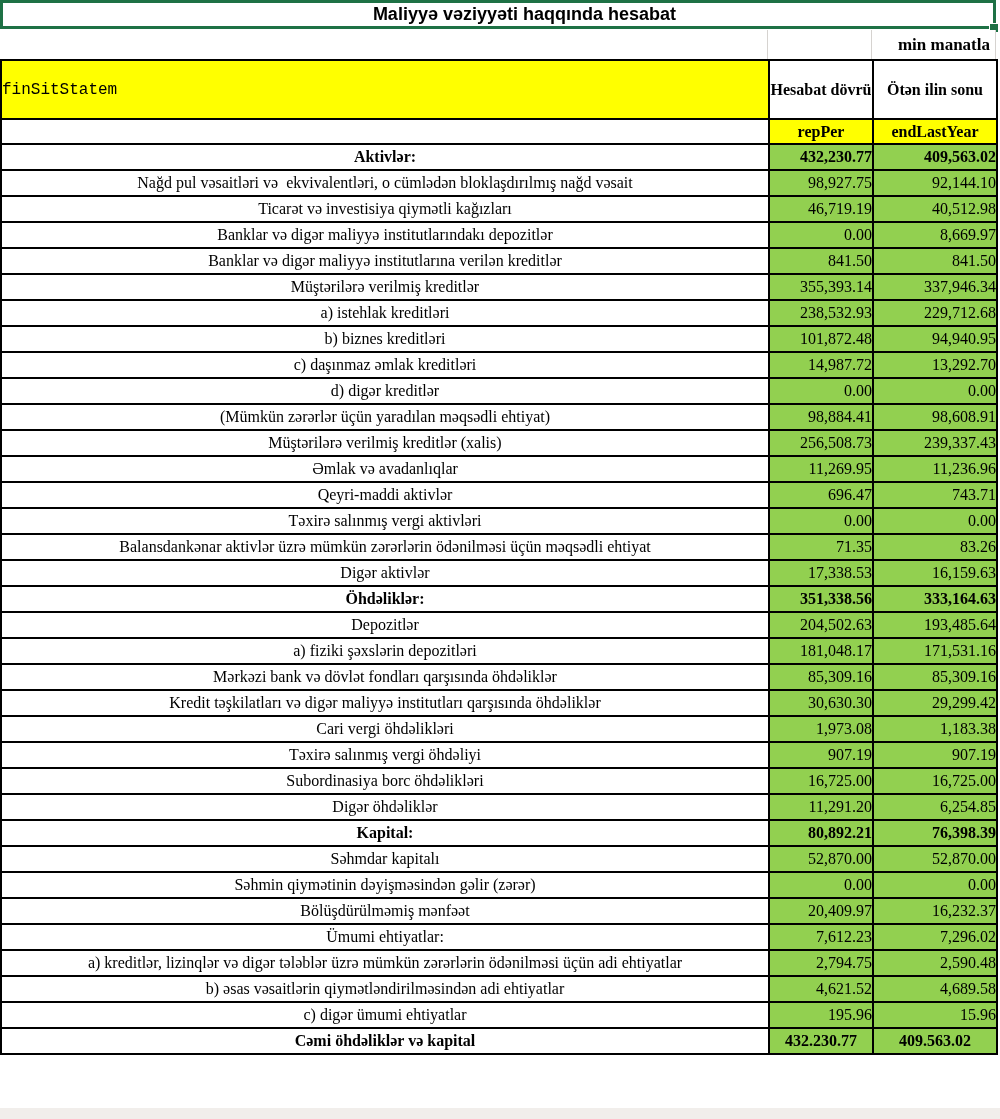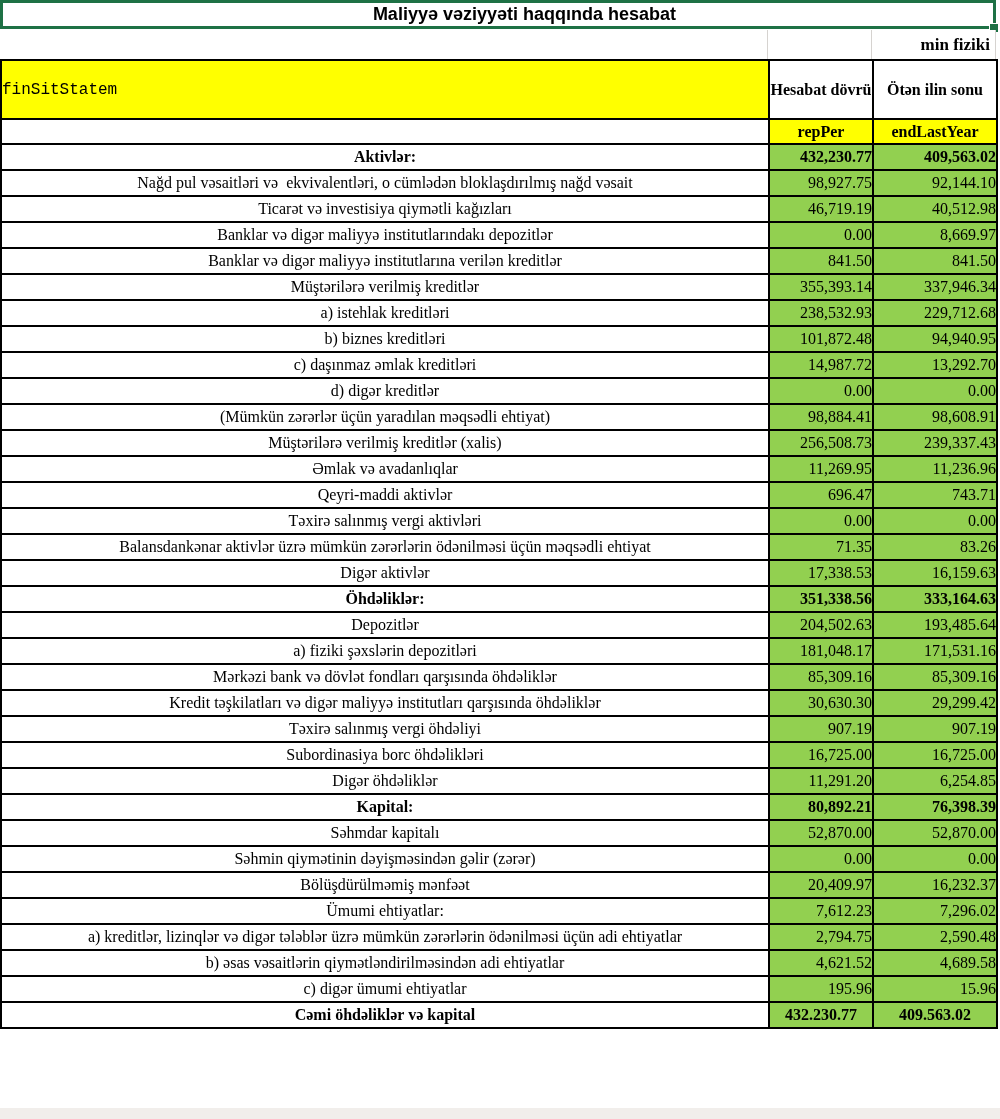--- a/index.html
+++ b/index.html
@@ -97,21 +97,21 @@
 <div class="stage">
 
   <div class="title-row">
     <div class="title-text">Maliyyə vəziyyəti haqqında hesabat</div>
     <div class="fill-handle"></div>
   </div>
 
   <div class="unit-row">
     <div class="unit-cell c1"></div>
     <div class="unit-cell c2"></div>
-    <div class="unit-cell c3">min fiziki</div>
+    <div class="unit-cell c3">min manatla</div>
   </div>
 
   <table class="fin">
     <colgroup>
       <col style="width:768px">
       <col style="width:104px">
       <col style="width:124px">
     </colgroup>
     <tbody>
       <tr>
@@ -230,20 +230,25 @@
     <td class="lbl">Mərkəzi bank və dövlət fondları qarşısında öhdəliklər</td>
     <td class="num">85,309.16</td>
     <td class="num">85,309.16</td>
   </tr>
         <tr class="data-row">
     <td class="lbl">Kredit təşkilatları və digər maliyyə institutları qarşısında öhdəliklər</td>
     <td class="num">30,630.30</td>
     <td class="num">29,299.42</td>
   </tr>
         <tr class="data-row">
+    <td class="lbl">Cari vergi öhdəlikləri</td>
+    <td class="num">1,973.08</td>
+    <td class="num">1,183.38</td>
+  </tr>
+        <tr class="data-row">
     <td class="lbl">Təxirə salınmış vergi öhdəliyi</td>
     <td class="num">907.19</td>
     <td class="num">907.19</td>
   </tr>
         <tr class="data-row">
     <td class="lbl">Subordinasiya borc öhdəlikləri</td>
     <td class="num">16,725.00</td>
     <td class="num">16,725.00</td>
   </tr>
         <tr class="data-row">

